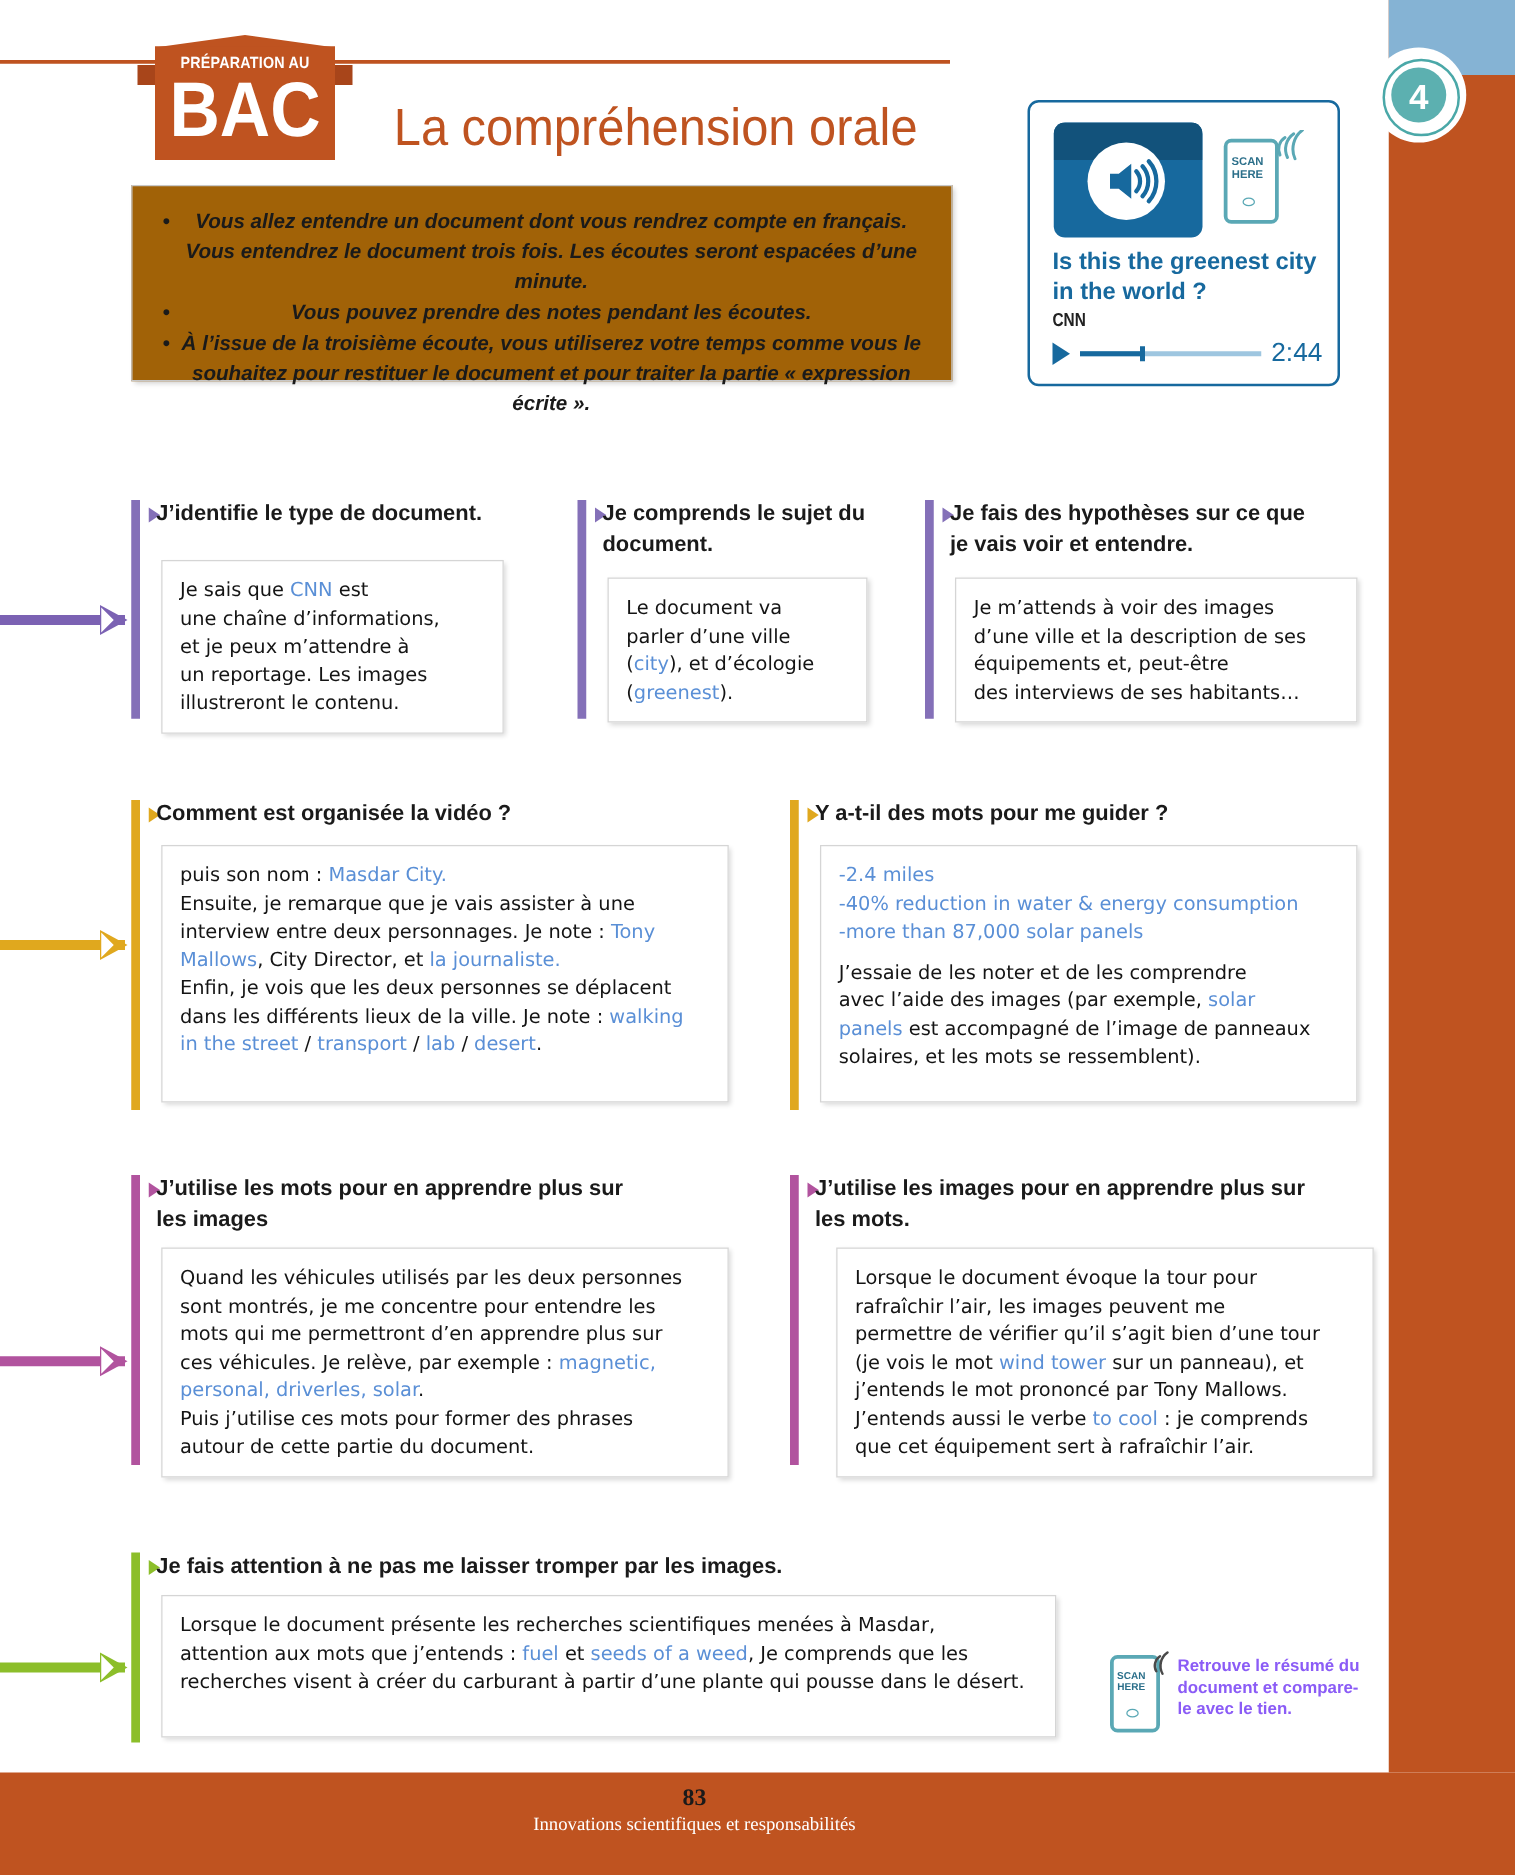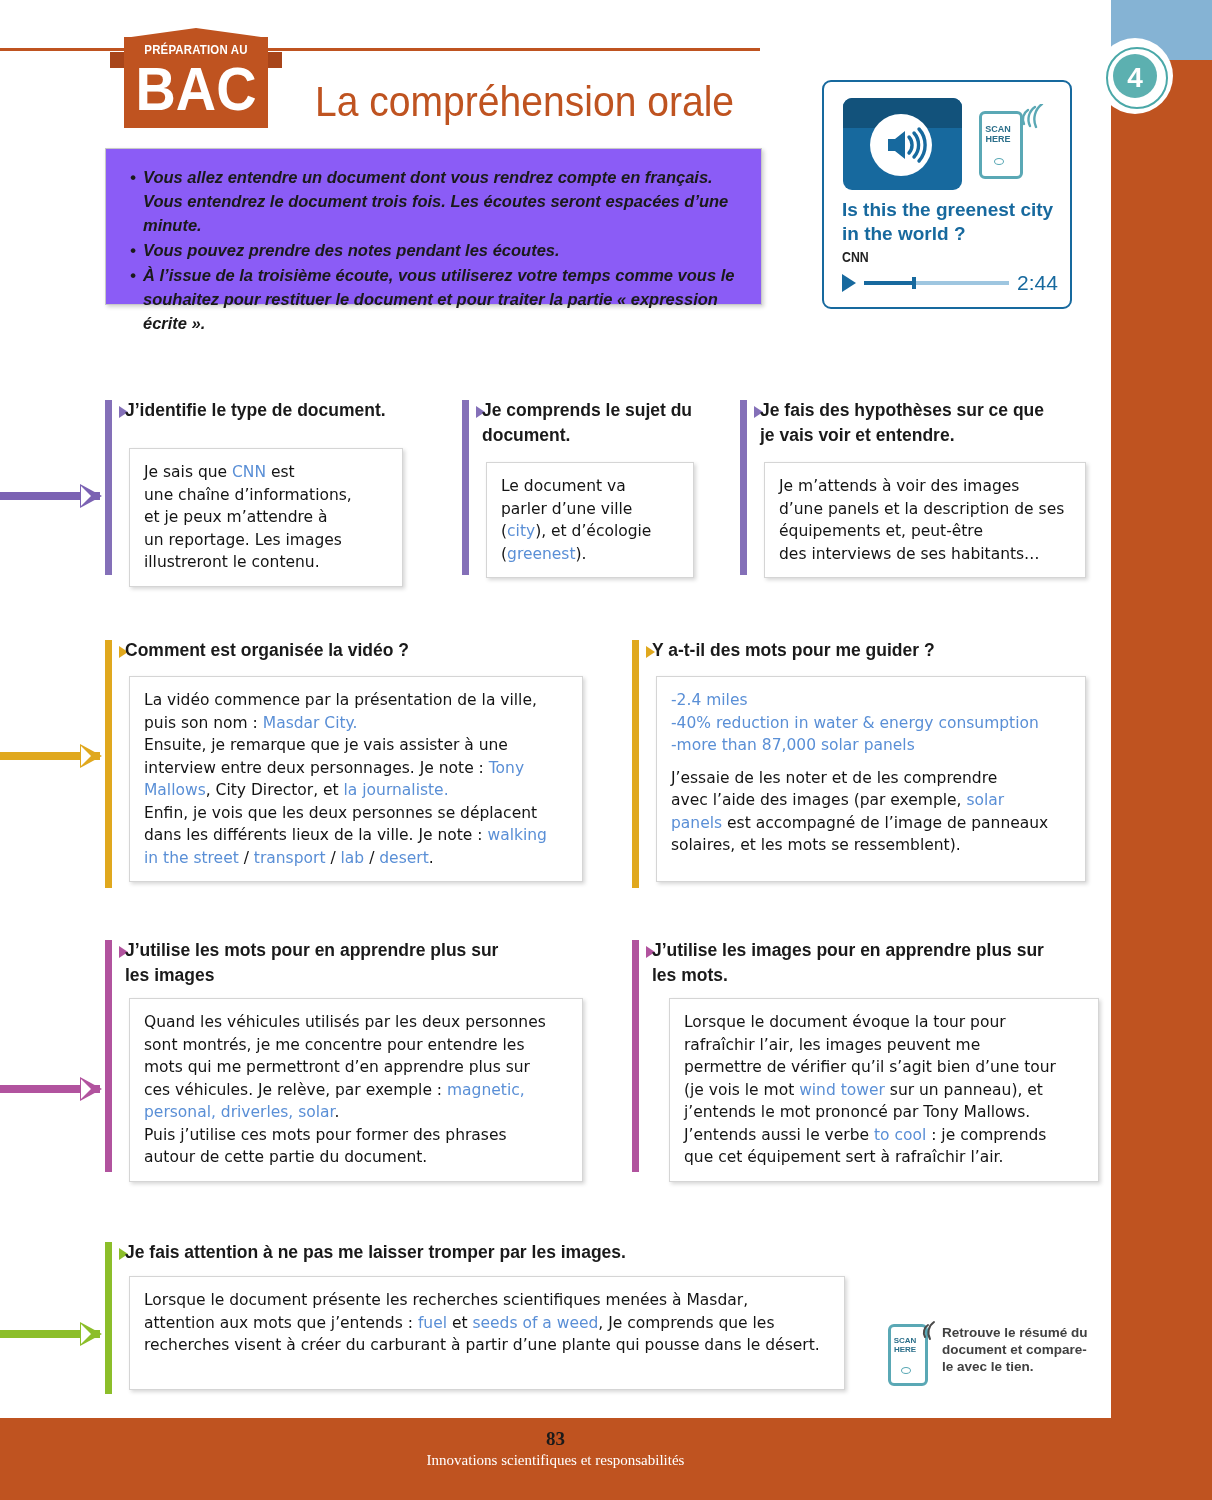--- a/index.html
+++ b/index.html
@@ -40,21 +40,21 @@
       transform:scaleX(.88);transform-origin:center;}
   .bac-word{position:absolute;left:14px;top:28px;width:144px;text-align:center;
       font-size:62px;line-height:66px;font-weight:bold;color:#ffffff;
       font-family:"Liberation Sans",sans-serif;transform:scaleX(.9);transform-origin:center;}
   .page-title{position:absolute;left:315px;top:78px;font-size:42px;color:#bf5320;
       font-family:"Liberation Sans",sans-serif;font-weight:normal;
       transform:scaleX(.93);transform-origin:left top;white-space:nowrap;}
 
   
   .instr-box{position:absolute;left:105px;top:148px;width:655px;height:155px;
-      background:#8b5cf6;border:1px solid #c8c8c8;box-shadow:2px 2px 4px rgba(0,0,0,.18);}
+      background:#a16207;border:1px solid #c8c8c8;box-shadow:2px 2px 4px rgba(0,0,0,.18);text-align:center;}
   .instr-list{margin:0;padding:16px 22px 0 24px;list-style:none;}
   .instr-list li{position:relative;font-style:italic;font-weight:bold;font-size:16.5px;line-height:24px;
       color:#1a1a1a;font-family:"Liberation Sans",sans-serif;padding-left:13px;margin-bottom:1px;}
   .instr-list li:before{content:"\2022";position:absolute;left:0;top:0;}
 
   
   .audio-card{position:absolute;left:822px;top:80px;width:246px;height:225px;
       background:#ffffff;border:2px solid #17699e;border-radius:9px;}
   .audio-thumb{position:absolute;left:19px;top:16px;width:119px;height:92px;border-radius:9px;
       background:#17699e;overflow:hidden;}
@@ -100,21 +100,21 @@
   .arrow .notch{position:absolute;right:9px;top:-6px;width:0;height:0;
       border-top:10px solid transparent;border-bottom:10px solid transparent;border-left:10px solid #ffffff;}
 
   
   .scan-foot{position:absolute;left:888px;top:1318px;width:200px;height:72px;}
   .scan-foot .phone{position:absolute;left:0;top:6px;width:34px;height:56px;border:3px solid #5aa8b5;border-radius:6px;background:#ffffff;}
   .scan-foot .phone .txt{position:absolute;left:0;top:9px;width:28px;text-align:center;font-size:8px;font-weight:bold;
       line-height:9px;color:#2b6f8a;font-family:"Liberation Sans",sans-serif;}
   .scan-foot .phone .home{position:absolute;left:10px;top:40px;width:8px;height:5px;border-radius:50%;border:1.5px solid #5aa8b5;}
   .scan-foot .cap{position:absolute;left:54px;top:6px;width:150px;font-size:13.5px;line-height:17px;font-weight:bold;
-      color:#404040;font-family:"Liberation Sans",sans-serif;}
+      color:#8b5cf6;font-family:"Liberation Sans",sans-serif;}
 </style>
 </head>
 <body>
 
 <div class="edge-orange"></div>
 <div class="edge-blue"></div>
 <div class="chapter-badge">
   <div class="ring"></div>
   <div class="ring2"></div>
   <div class="ring3"></div>
@@ -225,33 +225,32 @@
         </div>
       </div>
     </div>
     <div class="block" style="left: 740px; top: 400px; width: 352px; height: 175px;">
       <div class="vbar" style="height: 175px; background: rgb(132, 112, 184);"></div>
       <div class="tri" style="border-left: 9px solid rgb(132, 112, 184);"></div>
       <div class="blk-head" style="width: 290px;">Je fais des hypothèses sur ce que je vais voir et entendre.</div>
       <div class="note" style="left: 24px; top: 62px; width: 320px; min-height: 105px;">
         <div class="inner">
           <div><span>Je m’attends à voir des images</span></div>
-          <div><span>d’une panels et la description de ses</span></div>
+          <div><span>d’une ville et la description de ses</span></div>
           <div><span>équipements et, peut-être</span></div>
           <div><span>des interviews de ses habitants…</span></div>
         </div>
       </div>
     </div>
     <div class="block" style="left: 105px; top: 640px; width: 484px; height: 248px;">
       <div class="vbar" style="height: 248px; background: rgb(224, 168, 30);"></div>
       <div class="tri" style="border-left: 9px solid rgb(224, 168, 30);"></div>
       <div class="blk-head" style="width: 400px;">Comment est organisée la vidéo ?</div>
       <div class="note" style="left: 24px; top: 36px; width: 452px; min-height: 204px;">
         <div class="inner">
-          <div><span>La vidéo commence par la présentation de la ville,</span></div>
           <div><span>puis son nom : </span><span class="en">Masdar City.</span></div>
           <div><span>Ensuite, je remarque que je vais assister à une</span></div>
           <div><span>interview entre deux personnages. Je note : </span><span class="en">Tony</span></div>
           <div><span class="en">Mallows</span><span>, City Director, et </span><span class="en">la journaliste.</span></div>
           <div><span>Enfin, je vois que les deux personnes se déplacent</span></div>
           <div><span>dans les différents lieux de la ville. Je note : </span><span class="en">walking</span></div>
           <div><span class="en">in the street</span><span> / </span><span class="en">transport</span><span> / </span><span class="en">lab</span><span> / </span><span class="en">desert</span><span>.</span></div>
         </div>
       </div>
     </div>

